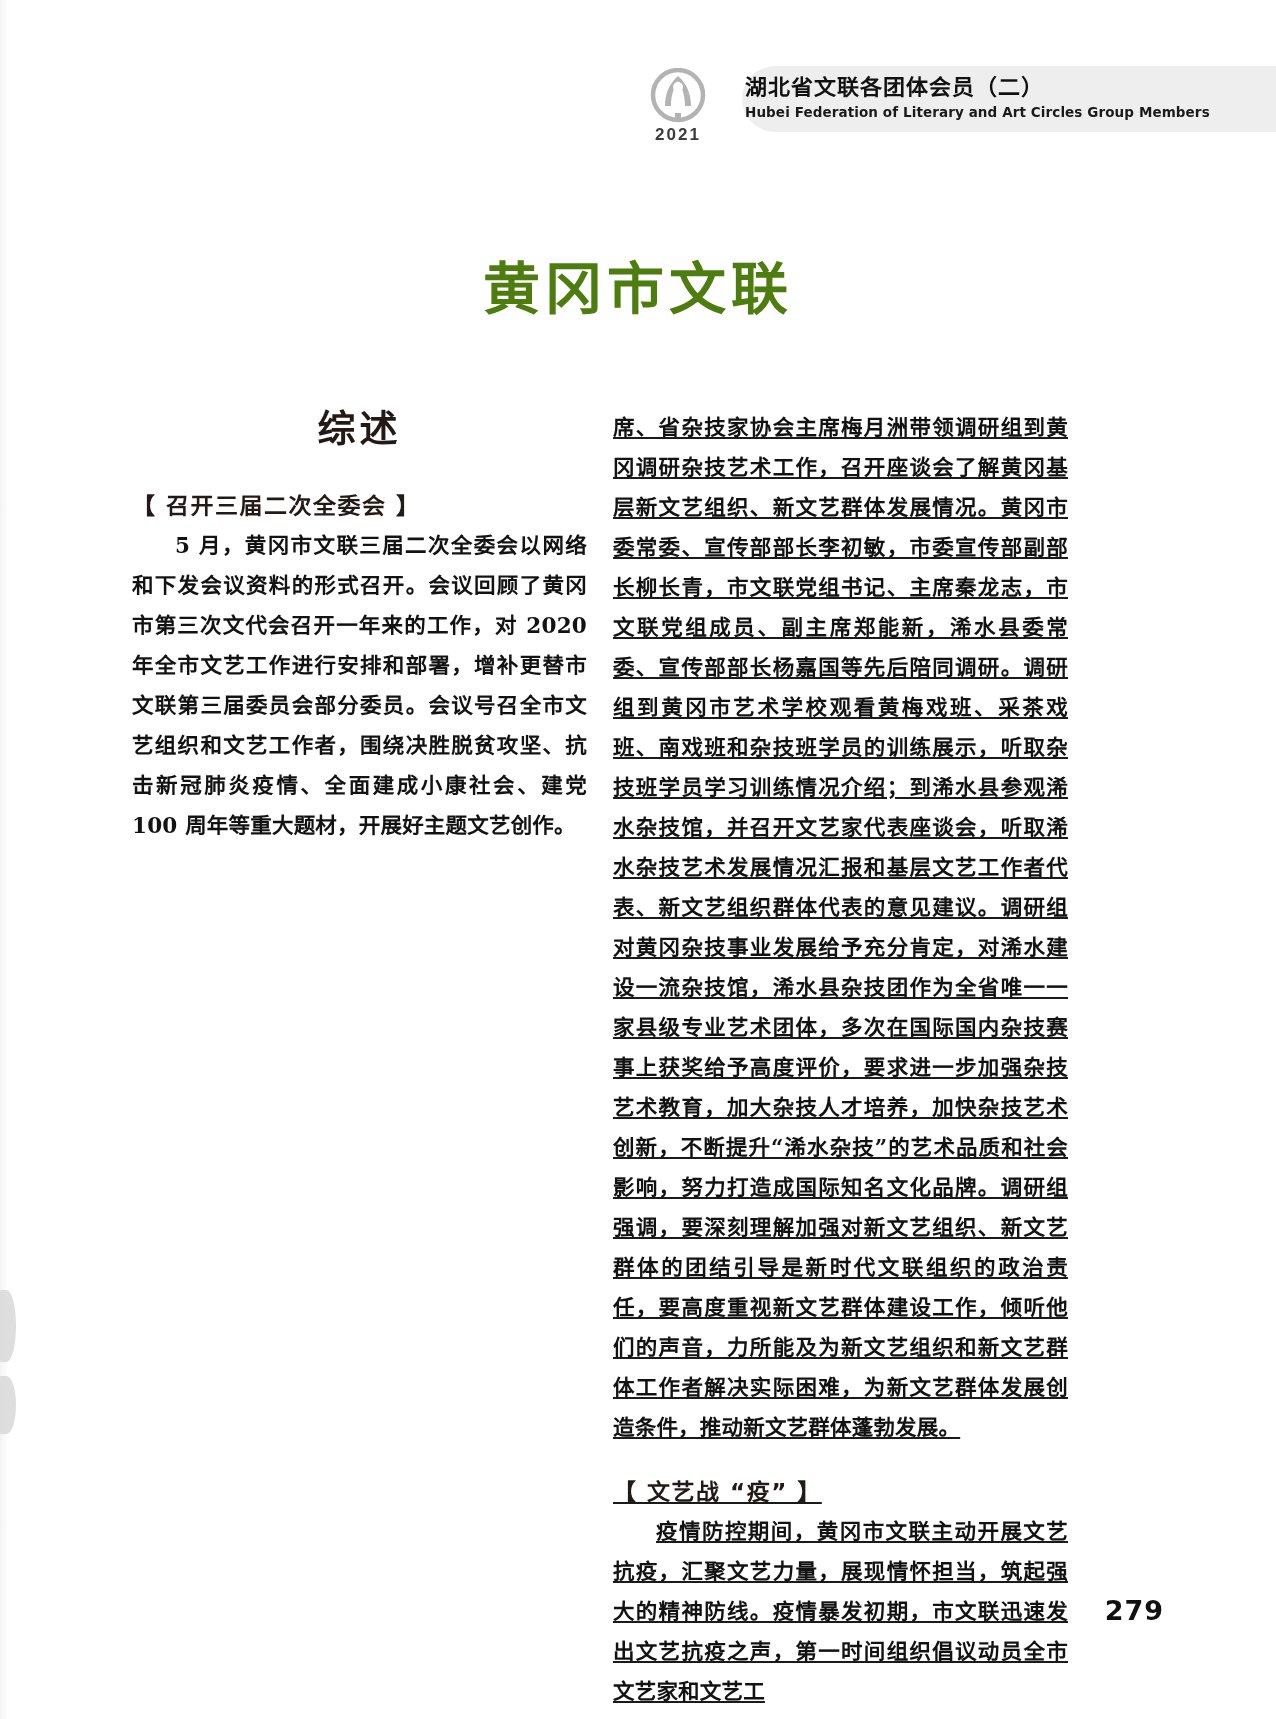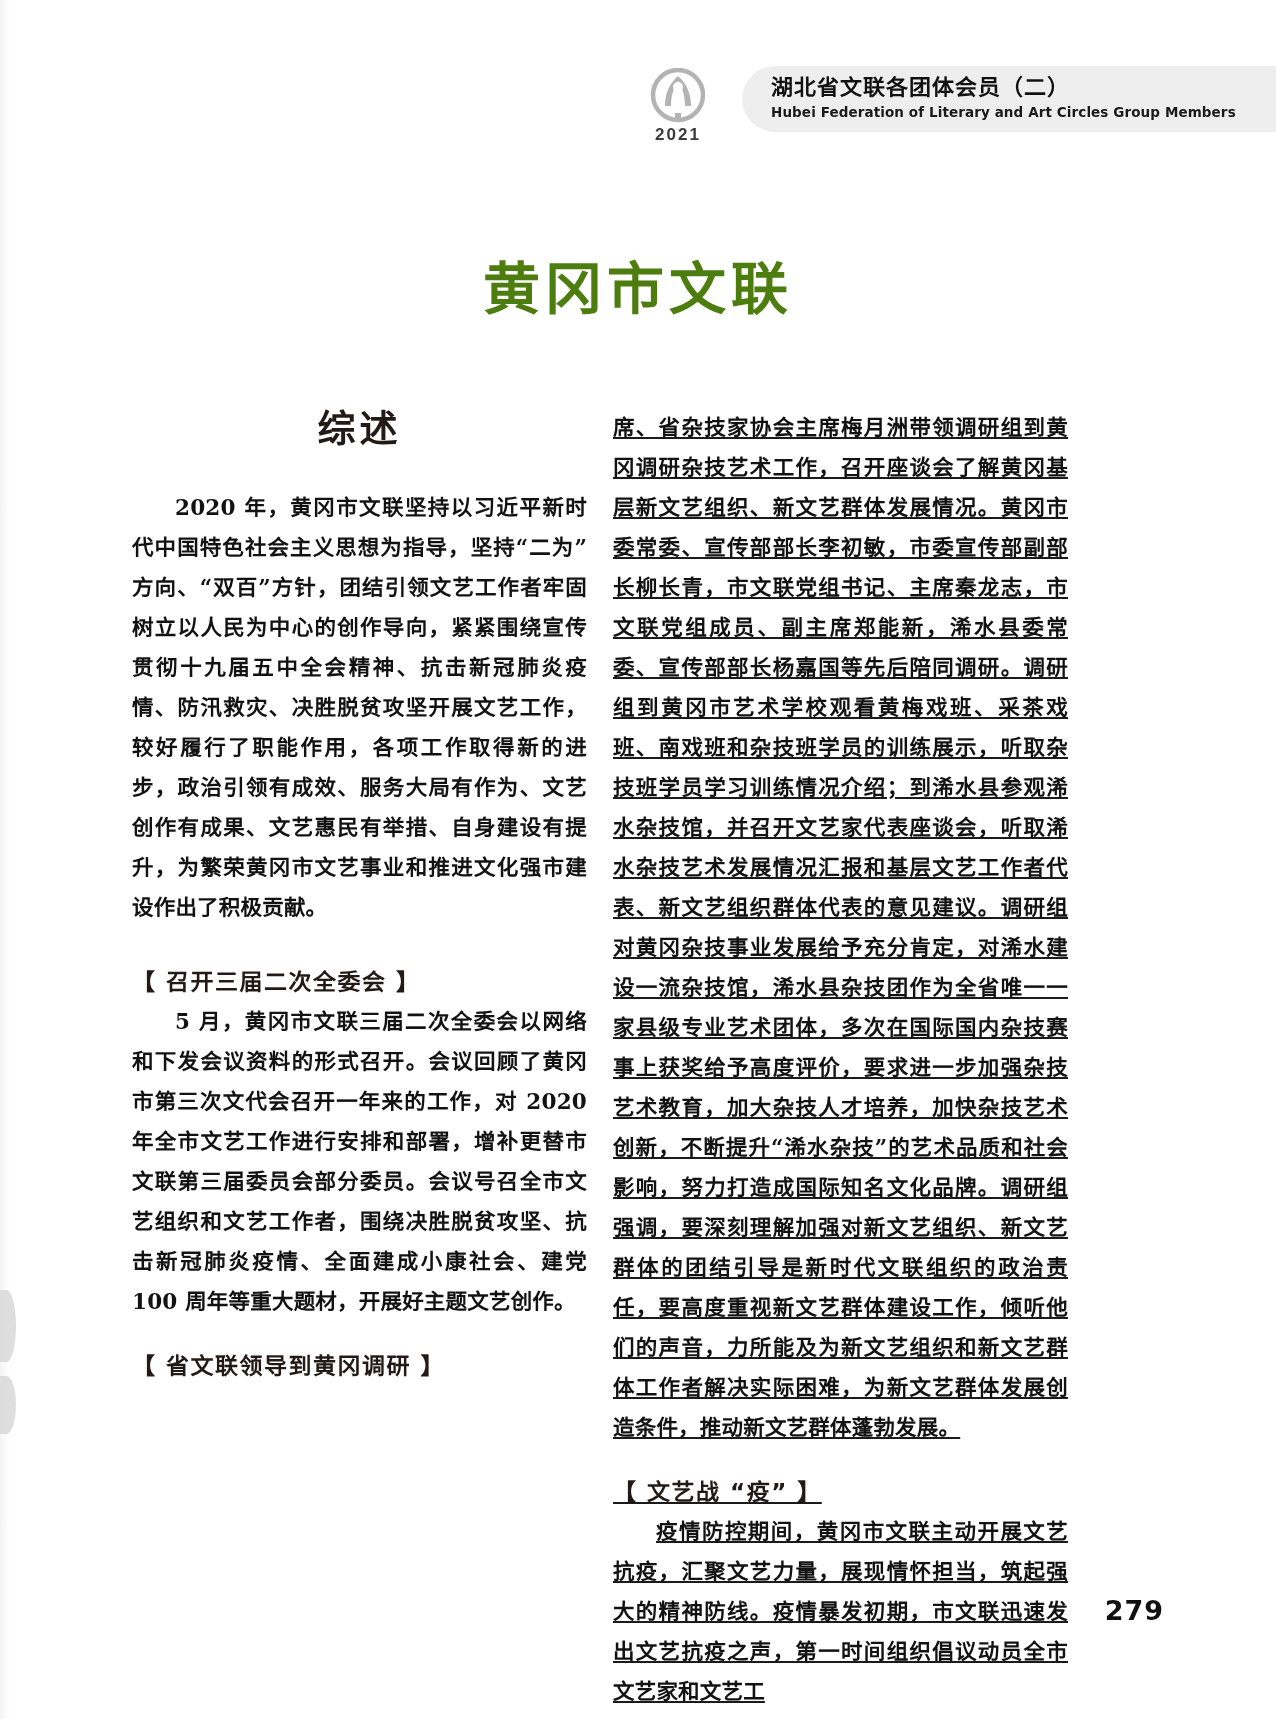--- a/index.html
+++ b/index.html
@@ -64,21 +64,21 @@
   .header-logo-year {
     font-family: "Liberation Sans", "DejaVu Sans", sans-serif;
     font-size: 17px;
     font-weight: 700;
     letter-spacing: 2px;
     color: #3b3b3b;
     margin-top: 1px;
   }
   .header-texts {
     position: absolute;
-    left: 771px;
+    left: 745px;
     top: 8px;
     width: 500px;
   }
   .header-title-cn {
     font-family: "DejaVu Serif", "Liberation Serif", serif;
     font-size: 22px;
     font-weight: 700;
     color: #111111;
     letter-spacing: 1px;
     line-height: 1.25;
@@ -203,27 +203,25 @@
     <div class="header-title-en">Hubei Federation of Literary and Art Circles Group Members</div>
   </div>
 </div>
 
 <h1 class="doc-title">黄冈市文联</h1>
 
 <div class="columns">
 
   <div class="col col-left">
     <h2 class="section-title">综述</h2>
-    <p class="body-text">2020 年，黄冈市文联坚持以习近平新时代中国特色社会主义思想为指导，坚持“二为”方向、“双百”方针，团结引领文艺工作者牢固树立以人民为中心的创作导向，紧紧围绕宣传贯彻十九届五中全会精神、抗击新冠肺炎疫情、防汛救灾、决胜脱贫攻坚开展文艺工作，较好履行了职能作用，各项工作取得新的进步，政治引领有成效、服务大局有作为、文艺创作有成果、文艺惠民有举措、自身建设有提升，为繁荣黄冈市文艺事业和推进文化强市建设作出了积极贡献。</p>
 
 
     <h3 class="subsection-title tight">【 召开三届二次全委会 】</h3>
     <p class="body-text">5 月，黄冈市文联三届二次全委会以网络和下发会议资料的形式召开。会议回顾了黄冈市第三次文代会召开一年来的工作，对 2020 年全市文艺工作进行安排和部署，增补更替市文联第三届委员会部分委员。会议号召全市文艺组织和文艺工作者，围绕决胜脱贫攻坚、抗击新冠肺炎疫情、全面建成小康社会、建党 100 周年等重大题材，开展好主题文艺创作。</p>
 
-    <h3 class="subsection-title">【 省文联领导到黄冈调研 】</h3>
   </div>
 
   <div class="col col-right">
     <p class="body-text cont">席、省杂技家协会主席梅月洲带领调研组到黄冈调研杂技艺术工作，召开座谈会了解黄冈基层新文艺组织、新文艺群体发展情况。黄冈市委常委、宣传部部长李初敏，市委宣传部副部长柳长青，市文联党组书记、主席秦龙志，市文联党组成员、副主席郑能新，浠水县委常委、宣传部部长杨嘉国等先后陪同调研。调研组到黄冈市艺术学校观看黄梅戏班、采茶戏班、南戏班和杂技班学员的训练展示，听取杂技班学员学习训练情况介绍；到浠水县参观浠水杂技馆，并召开文艺家代表座谈会，听取浠水杂技艺术发展情况汇报和基层文艺工作者代表、新文艺组织群体代表的意见建议。调研组对黄冈杂技事业发展给予充分肯定，对浠水建设一流杂技馆，浠水县杂技团作为全省唯一一家县级专业艺术团体，多次在国际国内杂技赛事上获奖给予高度评价，要求进一步加强杂技艺术教育，加大杂技人才培养，加快杂技艺术创新，不断提升“浠水杂技”的艺术品质和社会影响，努力打造成国际知名文化品牌。调研组强调，要深刻理解加强对新文艺组织、新文艺群体的团结引导是新时代文联组织的政治责任，要高度重视新文艺群体建设工作，倾听他们的声音，力所能及为新文艺组织和新文艺群体工作者解决实际困难，为新文艺群体发展创造条件，推动新文艺群体蓬勃发展。</p>
 
     <h3 class="subsection-title">【 文艺战 “疫” 】</h3>
     <p class="body-text">疫情防控期间，黄冈市文联主动开展文艺抗疫，汇聚文艺力量，展现情怀担当，筑起强大的精神防线。疫情暴发初期，市文联迅速发出文艺抗疫之声，第一时间组织倡议动员全市文艺家和文艺工</p>
   </div>
 
 </div>

